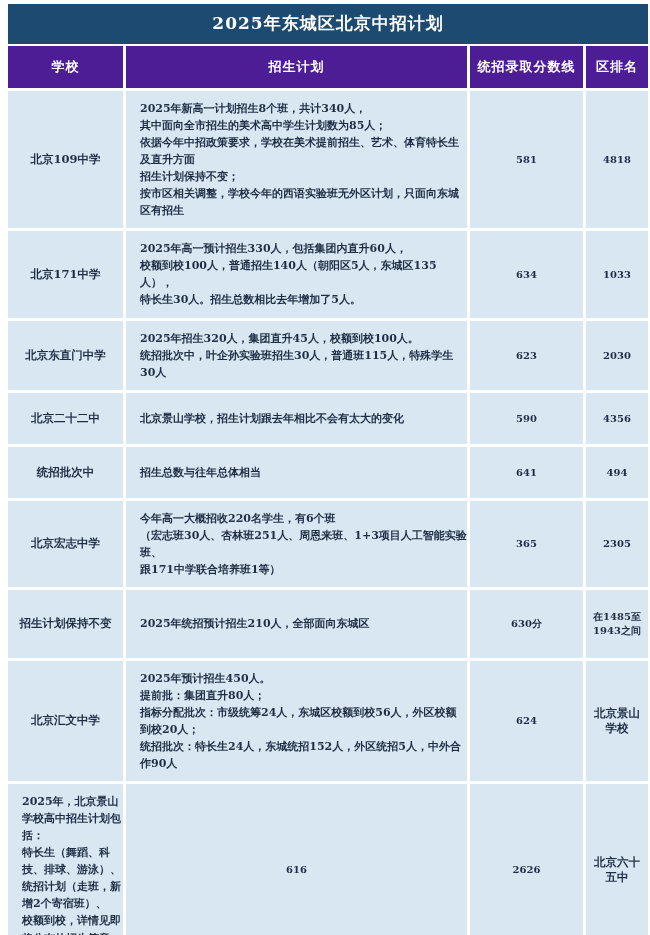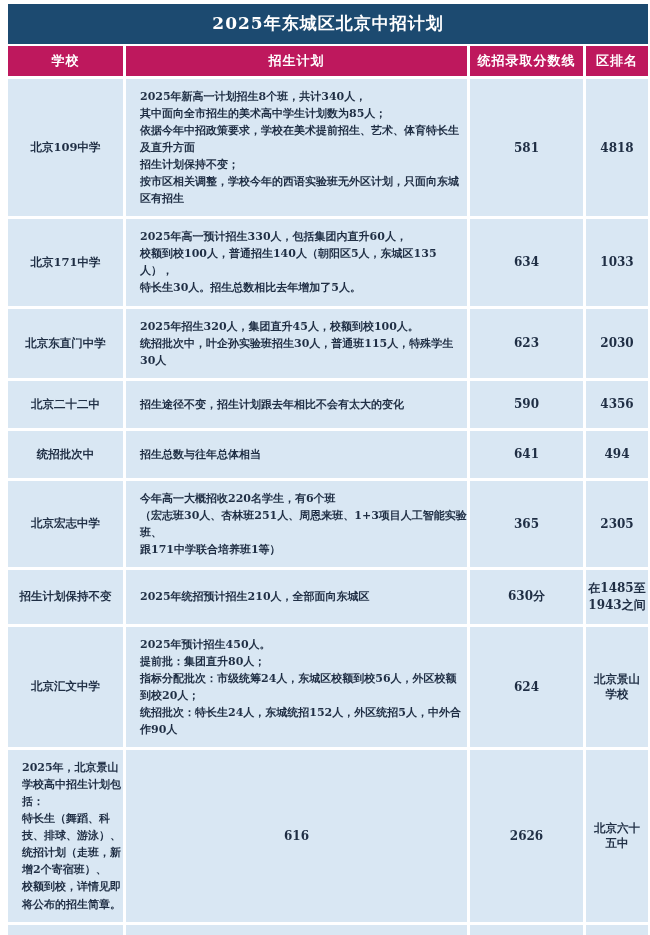--- a/index.html
+++ b/index.html
@@ -22,28 +22,28 @@
     letter-spacing: 1px;
   }
   .grid {
     margin-top: 2px;
     display: grid;
     grid-template-columns: 115px 341px 113px 62px;
     gap: 3px;
     background: #ffffff;
   }
   .hcell {
-    background: #be185d;
+    background: #4c1d95;
     color: #ffffff;
     font-weight: bold;
     font-size: 13px;
     display: flex;
     align-items: center;
     justify-content: center;
-    padding: 6px 2px;
+    padding: 12px 2px;
     letter-spacing: 1px;
   }
   .cell {
     background: #d9e7f3;
     color: #1f2e44;
     font-weight: bold;
     display: flex;
     align-items: center;
   }
   .cell.school {
@@ -56,22 +56,22 @@
     justify-content: flex-start;
     text-align: left;
     font-size: 11px;
     line-height: 1.55;
     padding: 9px 0 9px 14px;
     white-space: pre-line;
   }
   .cell.score, .cell.rank {
     justify-content: center;
     text-align: center;
-    font-size: 12px;
-    padding: 10px 2px;
+    font-size: 10px;
+    padding: 20px 2px;
     white-space: pre-line;
   }
 </style>
 </head>
 <body>
 
 <div class="page">
   <div class="title-bar">2025年东城区北京中招计划</div>
   <div class="grid" id="table">
     <div class="hcell">学校</div>
@@ -95,21 +95,21 @@
   <div class="cell score">634</div>
   <div class="cell rank">1033</div>
 
   <div class="cell school">北京东直门中学</div>
   <div class="cell plan">2025年招生320人，集团直升45人，校额到校100人。
 统招批次中，叶企孙实验班招生30人，普通班115人，特殊学生30人</div>
   <div class="cell score">623</div>
   <div class="cell rank">2030</div>
 
   <div class="cell school">北京二十二中</div>
-  <div class="cell plan">招生途径不变，招生计划跟去年相比不会有太大的变化</div>
+  <div class="cell plan">北京景山学校，招生计划跟去年相比不会有太大的变化</div>
   <div class="cell score">590</div>
   <div class="cell rank">4356</div>
 
   <div class="cell school">统招批次中</div>
   <div class="cell plan">招生总数与往年总体相当</div>
   <div class="cell score">641</div>
   <div class="cell rank">494</div>
 
   <div class="cell school">北京宏志中学</div>
   <div class="cell plan">今年高一大概招收220名学生，有6个班

